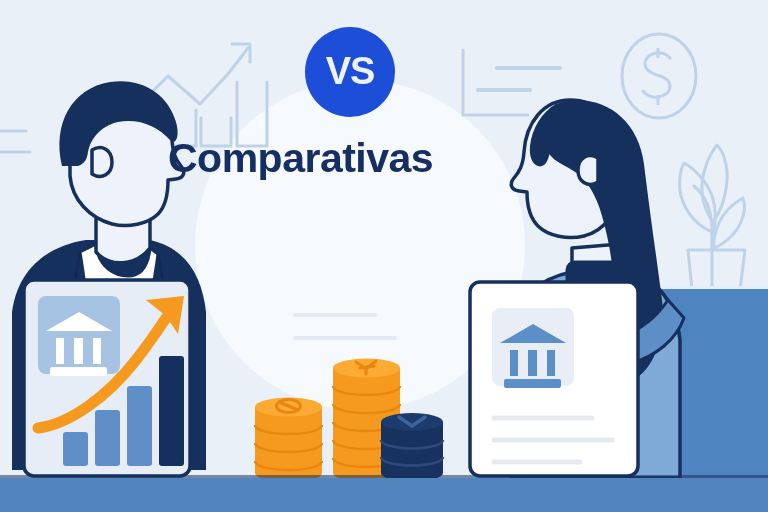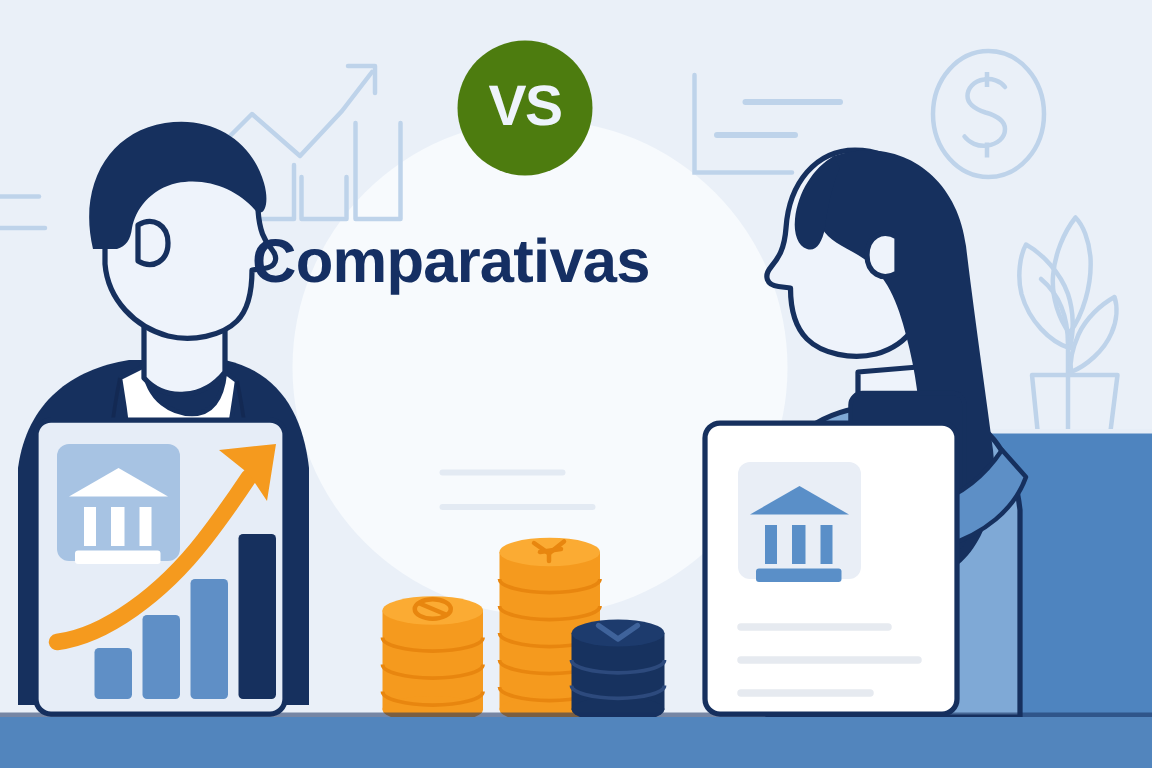--- a/index.html
+++ b/index.html
@@ -7,36 +7,36 @@
     width:768px;height:512px;overflow:hidden;
     font-family:"Liberation Sans", sans-serif;
     background:#eaf0f8;
   }
   #stage{position:relative;width:768px;height:512px;overflow:hidden;background:#eaf0f8;}
   svg{display:block;}
   #scene{position:absolute;left:0;top:0;width:768px;height:512px;}
 
   
   #title-block{
-    position:absolute;left:168px;top:148px;width:380px;
+    position:absolute;left:168px;top:132px;width:380px;
     z-index:40;pointer-events:none;
   }
   .title-line{
     font-family:"Liberation Sans", sans-serif;
     font-weight:bold;
     font-size:41px;
     line-height:53px;
     letter-spacing:-0.5px;
     color:#152f63;
     white-space:nowrap;
   }
   #vs-badge{
     position:absolute;left:305px;top:27px;width:90px;height:90px;
     border-radius:50%;
-    background:#4d7c0f;
+    background:#1d4ed8;
     z-index:45;
     display:flex;align-items:center;justify-content:center;
   }
   #vs-text{
     color:#eef3fb;font-weight:bold;font-size:38px;letter-spacing:-1px;
     font-family:"Liberation Sans", sans-serif;
     transform:translateY(-1px);
   }
 </style>
 </head>

